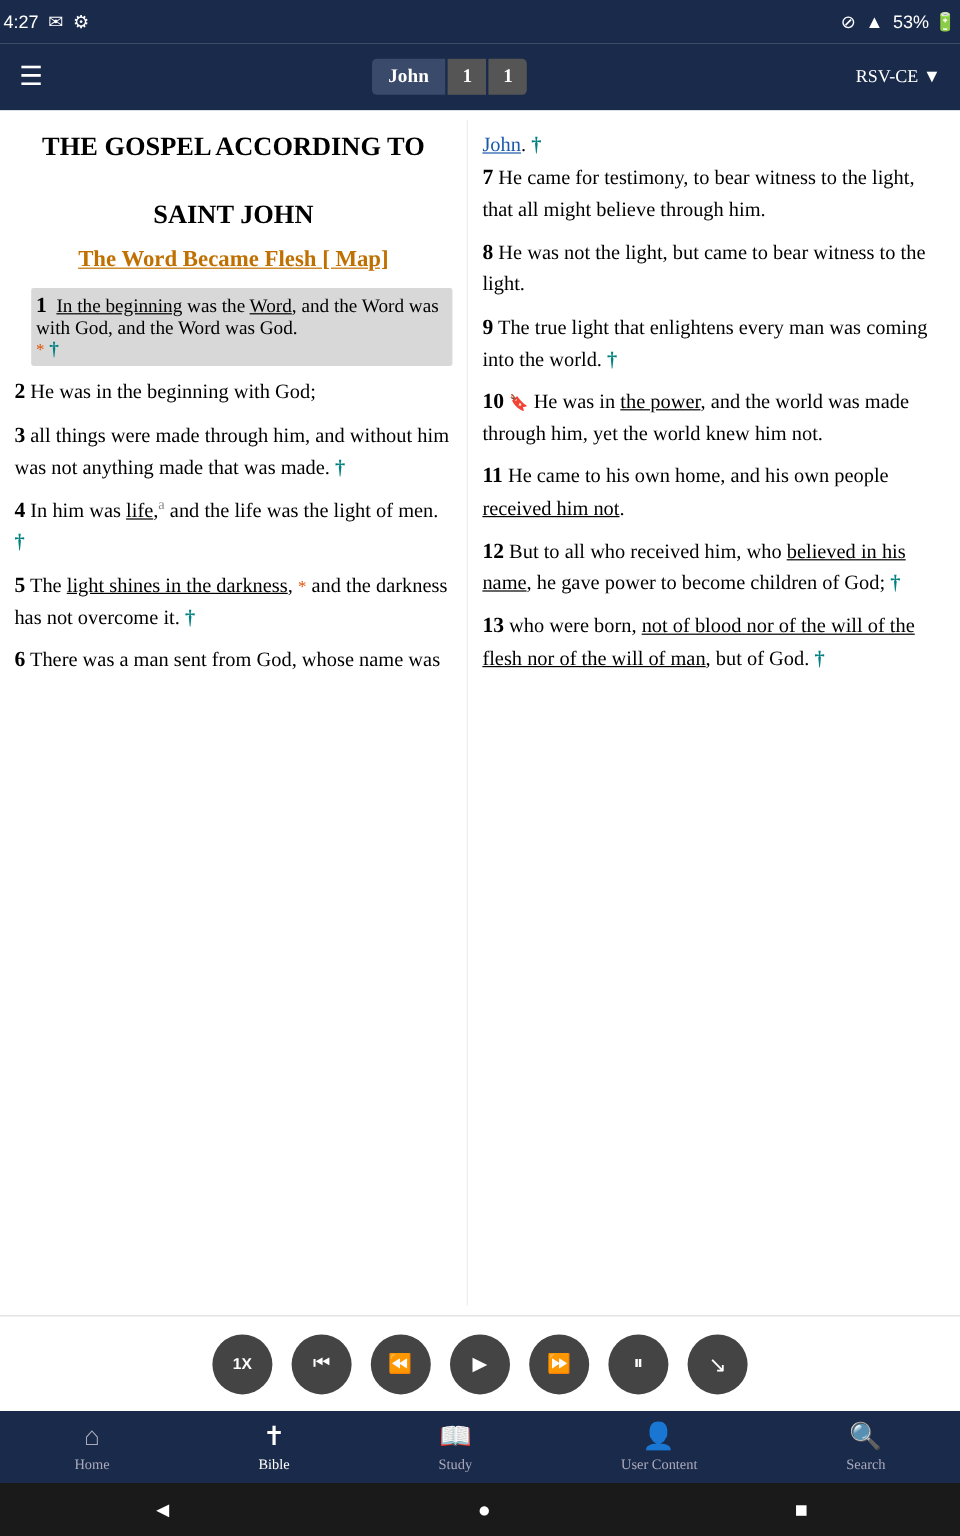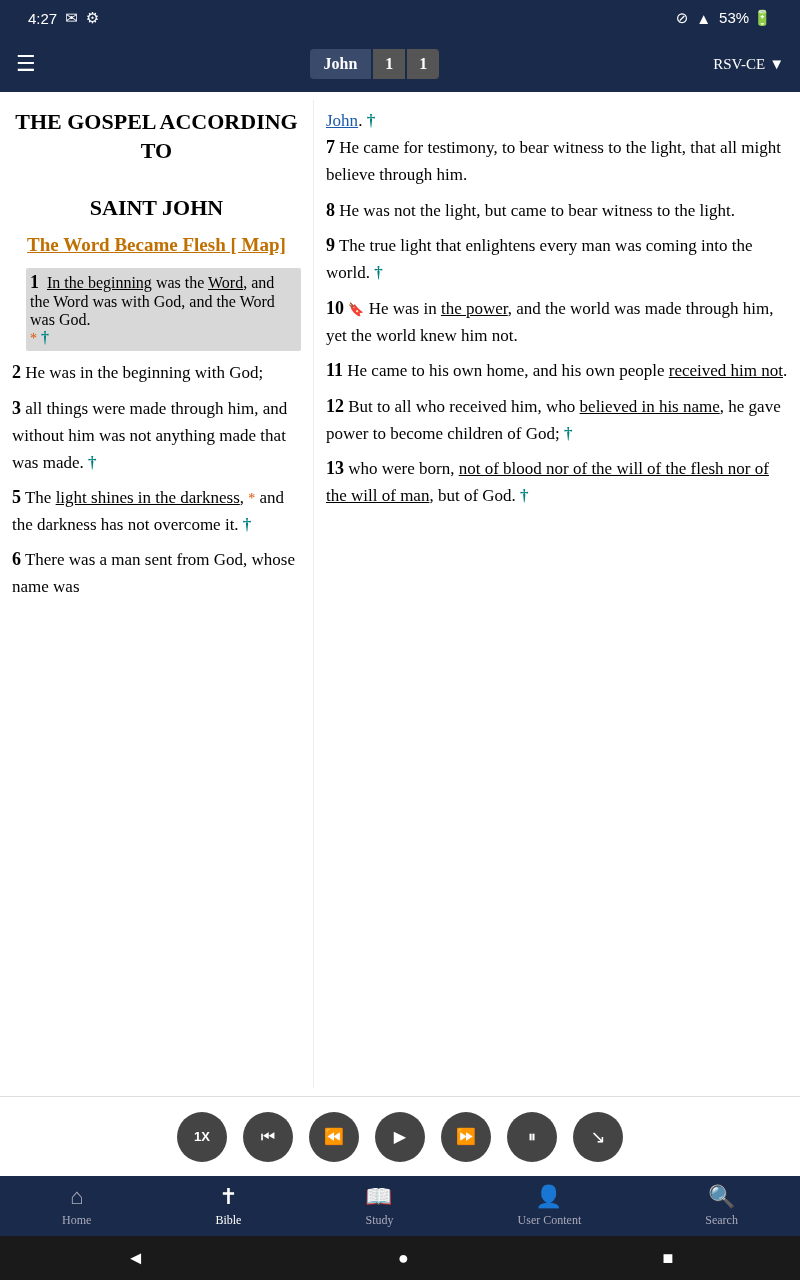--- a/index.html
+++ b/index.html
@@ -13,21 +13,21 @@
       overflow-x: hidden;
     }
 
     
     .status-bar {
       background: #1a2a4a;
       color: white;
       display: flex;
       align-items: center;
       justify-content: space-between;
-      padding: 4px 28px;
+      padding: 4px 3px;
       height: 36px;
       font-family: Arial, sans-serif;
       font-size: 15px;
       gap: 16px;
     }
     .status-left { display: flex; align-items: center; gap: 8px; }
     .status-right { display: flex; align-items: center; gap: 8px; }
 
     
     .top-nav {
@@ -75,21 +75,21 @@
       display: flex;
       flex-direction: row;
       padding: 8px 0;
       height: calc(1280px - 36px - 56px - 80px - 60px - 44px);
       overflow-y: auto;
       background: #fff;
     }
 
     
     .left-col {
-      width: 314px;
+      width: 390px;
       padding: 8px 12px;
       border-right: 1px solid #eee;
     }
 
     
     .right-col {
       flex: 1;
       padding: 8px 12px;
     }
 
@@ -296,20 +296,23 @@
     </span>
 
     <div class="verse">
       <span class="verse-num">2</span> He was in the beginning with God;
     </div>
 
     <div class="verse">
       <span class="verse-num">3</span> all things were made through him, and without him was not anything made that was made. <span class="dagger">†</span>
     </div>
 
+    <div class="verse">
+      <span class="verse-num">4</span> In him was <span class="underline-link">life</span>,<sup class="footnote-a">a</sup> and the life was the light of men. <span class="dagger">†</span>
+    </div>
 
     <div class="verse">
       <span class="verse-num">5</span> The <span class="underline-link">light shines in the darkness</span>, <span class="cross-ref">*</span> and the darkness has not overcome it. <span class="dagger">†</span>
     </div>
 
     <div class="verse">
       <span class="verse-num">6</span> There was a man sent from God, whose name was
     </div>
   </div>
 

